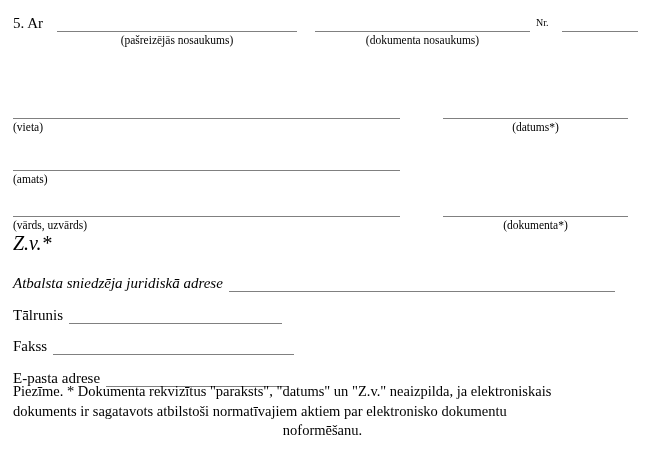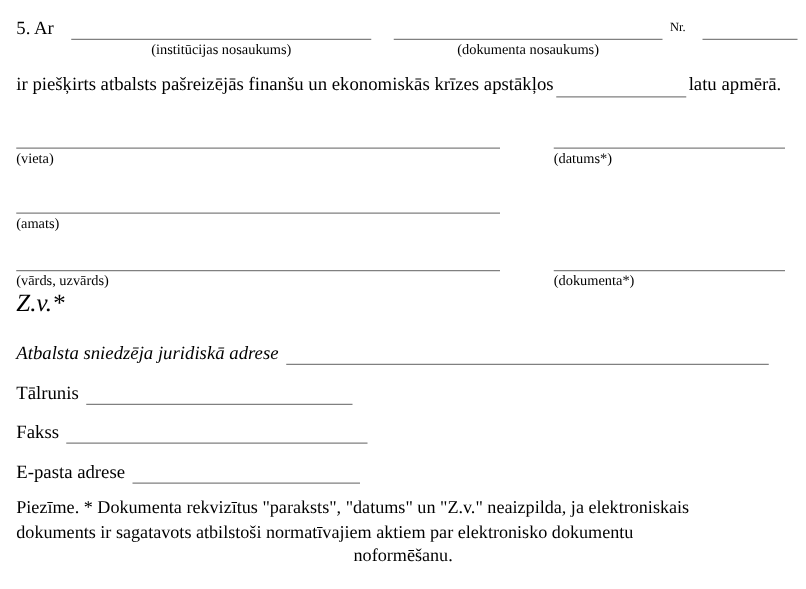--- a/index.html
+++ b/index.html
@@ -141,20 +141,21 @@
     width: 387px;
     text-align: left;
     font-size: 11.5px;
     line-height: 15px;
   }
   .sig-right-cap {
     position: absolute;
     left: 443px;
     top: 2px;
     width: 185px;
+    text-align: center;
     font-size: 11.5px;
     line-height: 15px;
   }
 
   
   .zv {
     position: absolute;
     left: 13px;
     top: 234px;
     font-size: 20px;
@@ -187,52 +188,48 @@
   .field.f-phone .fline { width: 213px; }
   .field.f-fax   { top: 337px; }
   .field.f-fax   .fline { width: 241px; }
   .field.f-email { top: 369px; }
   .field.f-email .fline { width: 182px; }
 
   
   .note {
     position: absolute;
     left: 13px;
-    top: 397px;
+    top: 382px;
     width: 619px;
     font-size: 14.5px;
     line-height: 19.5px;
     text-align: justify;
     text-justify: inter-word;
   }
   .note .last-line { text-align: center; }
 </style>
 </head>
 <body>
 
 <div class="page">
 
   <div class="row-head">
 
     <span class="label-ar">5. Ar</span>
 
     <span class="fill-inst rule"></span>
-    <span class="cap-inst">(institūcijas nosaukums)</span>
+    <span class="cap-inst">(pašreizējās nosaukums)</span>
 
     <span class="fill-doc rule"></span>
     <span class="cap-doc">(dokumenta nosaukums)</span>
 
     <span class="label-nr">Nr.</span>
     <span class="fill-nr rule"></span>
   </div>
 
-  <div class="para">
-    <span>ir piešķirts atbalsts pašreizējās finanšu un ekonomiskās krīzes apstākļos</span><span class="inline-blank"></span><span>latu</span>
-    <span>apmērā.</span>
-  </div>
 
   <div class="sig-row r1">
     <span class="sig-left-rule rule"></span>
     <span class="sig-left-cap">(vieta)</span>
 
     <span class="sig-right-rule rule"></span>
     <span class="sig-right-cap">(datums*)</span>
   </div>
 
   <div class="sig-row r2">

